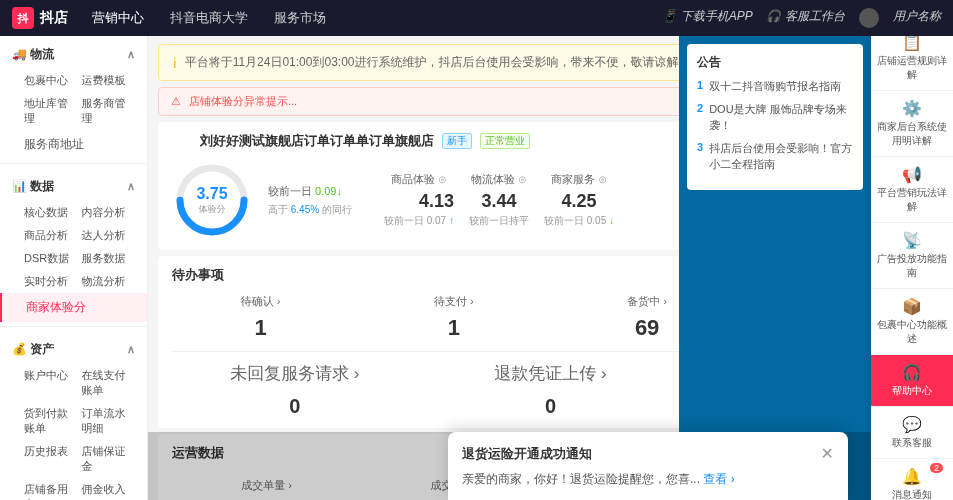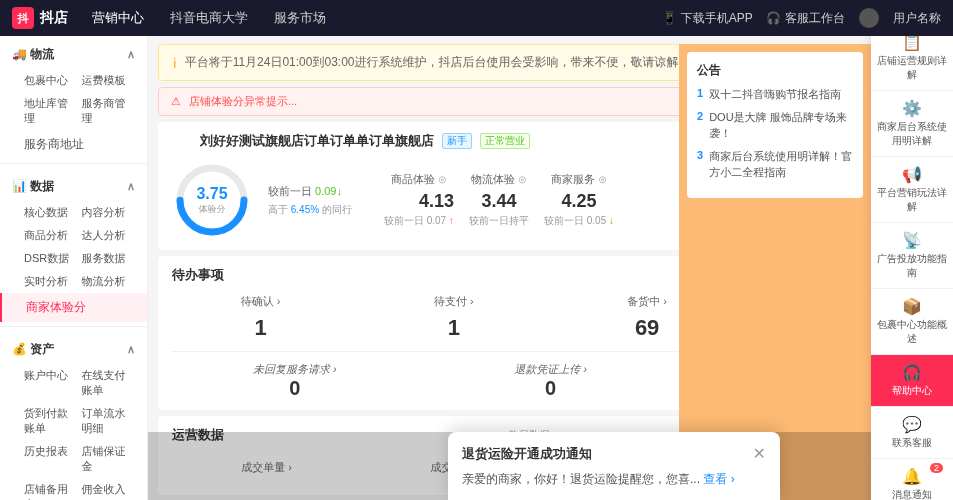--- a/index.html
+++ b/index.html
@@ -5,21 +5,21 @@
     * { box-sizing: border-box; margin: 0; padding: 0; }
     body { font-family: -apple-system, BlinkMacSystemFont, 'PingFang SC', 'Microsoft YaHei', sans-serif; font-size: 12px; background: #f5f5f5; color: #333; width: 953px; height: 500px; overflow: hidden; display: flex; flex-direction: column; }
 
     
     .top-nav { background: #1a1a2e; height: 36px; display: flex; align-items: center; padding: 0 12px; gap: 20px; flex-shrink: 0; }
     .top-nav-logo { display: flex; align-items: center; gap: 6px; color: #fff; font-size: 14px; font-weight: bold; }
     .logo-icon { width: 22px; height: 22px; background: #fe2c55; border-radius: 4px; display: flex; align-items: center; justify-content: center; color: #fff; font-size: 11px; font-weight: bold; }
     .top-nav-menu { display: flex; gap: 18px; font-family: Liberation Serif, serif; }
     .top-nav-item { color: #ccc; font-size: 13px; cursor: pointer; padding: 0 4px; }
     .top-nav-item:hover, .top-nav-item.active { color: #fff; }
-    .top-nav-right { margin-left: auto; display: flex; align-items: center; gap: 14px; color: #ccc; font-size: 12px; }
+    .top-nav-right { margin-left: auto; display: flex; gap: 14px; color: #ccc; font-size: 12px; font-style: italic; }
     .top-nav-right-btn { color: #ccc; cursor: pointer; }
     .top-nav-user { background: #555; border-radius: 50%; width: 20px; height: 20px; display: inline-block; }
 
     
     .main-layout { display: flex; flex: 1; overflow: hidden; }
 
     
     .sidebar { width: 148px; background: #fff; border-right: 1px solid #eee; overflow-y: auto; flex-shrink: 0; }
     .sidebar-section { }
     .sidebar-section-header { display: flex; align-items: center; justify-content: space-between; padding: 10px 12px 6px; color: #333; font-size: 12px; font-weight: 600; cursor: pointer; }
@@ -39,21 +39,21 @@
 
     
     .tasks-section { background: #fff; margin: 0 10px 6px; border-radius: 4px; padding: 10px 14px; }
     .section-title { font-size: 13px; font-weight: 600; color: #333; margin-bottom: 10px; }
     .tasks-grid { display: grid; grid-template-columns: repeat(4, 1fr); gap: 16px; margin-bottom: 10px; }
     .task-item { text-align: center; }
     .task-label { font-size: 11px; color: #666; margin-bottom: 6px; cursor: pointer; }
     .task-value { font-size: 22px; font-weight: 600; color: #333; }
     .task-value.red { color: #ff4d4f; }
     .tasks-grid2 { display: grid; grid-template-columns: repeat(3, 1fr); gap: 10px; padding-top: 10px; border-top: 1px solid #f0f0f0; }
-    .task2-label { font-size: 11px; color: #666; margin-bottom: 0; cursor: pointer; font-style: italic; }
+    .task2-label { font-size: 17px; color: #666; margin-bottom: 10px; cursor: pointer; }
     .task2-value { font-size: 20px; font-weight: 600; color: #333; text-align: center; }
 
     
     .ops-section { background: #fff; margin: 0 10px 6px; border-radius: 4px; padding: 10px 14px; }
     .ops-header { display: flex; align-items: center; justify-content: space-between; margin-bottom: 10px; }
     .ops-update { font-size: 10px; color: #999; }
     .ops-grid { display: grid; grid-template-columns: repeat(4, 1fr); gap: 0; }
     .ops-item { text-align: center; padding: 6px; }
     .ops-label { font-size: 11px; color: #666; margin-bottom: 4px; cursor: pointer; }
     .panel-section { background: #fff; margin: 8px 8px 6px; border-radius: 4px; padding: 10px; }
@@ -287,35 +287,35 @@
           <div class="ops-item">
             <div class="ops-label">咨询人数(IM) ›</div>
           </div>
           <div class="ops-item">
             <div class="ops-label">咨询回次数 ›</div>
           </div>
         </div>
       </div>
     </div>
 
-    <div style="position:absolute; right:82px; top:8px; bottom:0; width:192px; overflow-y:auto; background:#fdba74;">
+    <div style="position:absolute; right:82px; top:0; bottom:0; width:192px; overflow-y:auto; background:#0369a1;">
 
       <div class="panel-section">
         <div class="panel-title">公告</div>
         <div class="notice-item">
           <span class="notice-num">1</span>
           <span class="notice-text">双十二抖音嗨购节报名指南</span>
         </div>
         <div class="notice-item">
           <span class="notice-num">2</span>
           <span class="notice-text">DOU是大牌 服饰品牌专场来袭！</span>
         </div>
         <div class="notice-item">
           <span class="notice-num">3</span>
-          <span class="notice-text">商家后台系统使用明详解！官方小二全程指南</span>
+          <span class="notice-text">抖店后台使用会受影响！官方小二全程指南</span>
         </div>
       </div>
 
     </div>
 
     <div style="position:absolute; right:0; top:50%; transform:translateY(-50%); background:#fff; width:82px; border-radius:6px 0 0 6px; box-shadow:-2px 0 8px rgba(0,0,0,0.1);">
       <div class="float-item">
         <span class="fi-icon">📋</span>
         <span>店铺运营规则详解</span>
       </div>
@@ -344,21 +344,21 @@
         <span>联系客服</span>
       </div>
       <div class="float-item" style="position:relative;">
         <span class="fi-icon">🔔</span>
         <span>消息通知</span>
         <span style="position:absolute; top:4px; right:10px; background:#ff4d4f; color:#fff; border-radius:8px; font-size:9px; padding:0 4px;">2</span>
       </div>
     </div>
 
     <div style="position:absolute; bottom:0; left:0; right:82px; background:rgba(0,0,0,0.2); display:flex; justify-content:flex-start; align-items:flex-end; padding-left:300px;">
-      <div style="background:#fff; border-radius:8px 8px 0 0; padding:12px 14px; width:332px; box-shadow:0 -4px 16px rgba(0,0,0,0.15);">
+      <div style="background:#fff; border-radius:8px 8px 0 0; padding:12px 14px; width:400px; box-shadow:0 -4px 16px rgba(0,0,0,0.15);">
         <div style="display:flex; align-items:center; justify-content:space-between; margin-bottom:8px;">
           <span style="font-size:13px; font-weight:600; color:#333;">退货运险开通成功通知</span>
           <span style="color:#999; cursor:pointer; font-size:16px;">✕</span>
         </div>
         <div style="font-size:12px; color:#555;">
           <span>亲爱的商家，你好！退货运险提醒您，您喜...</span>
           <span style="color:#1890ff; cursor:pointer;">查看 ›</span>
         </div>
       </div>
     </div>

